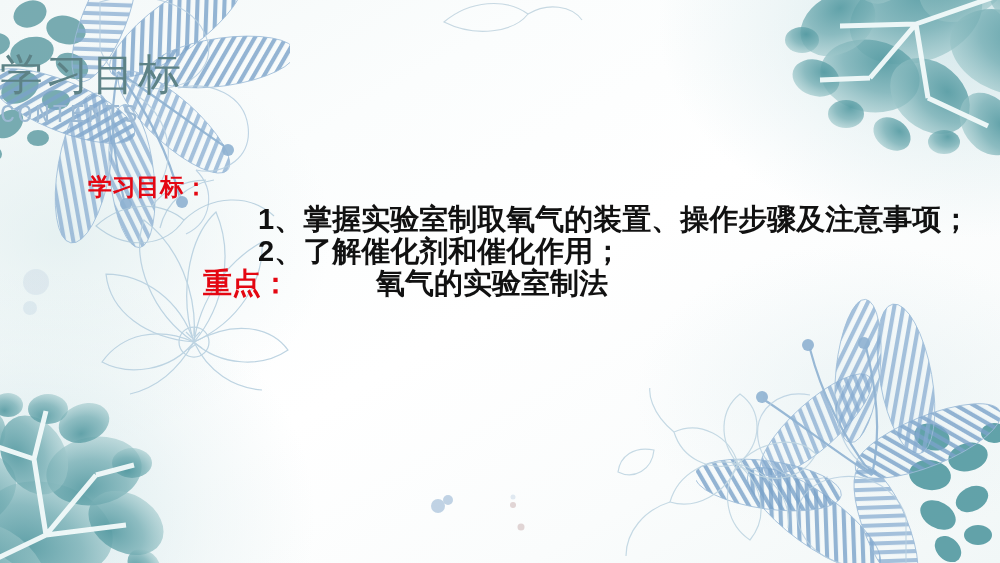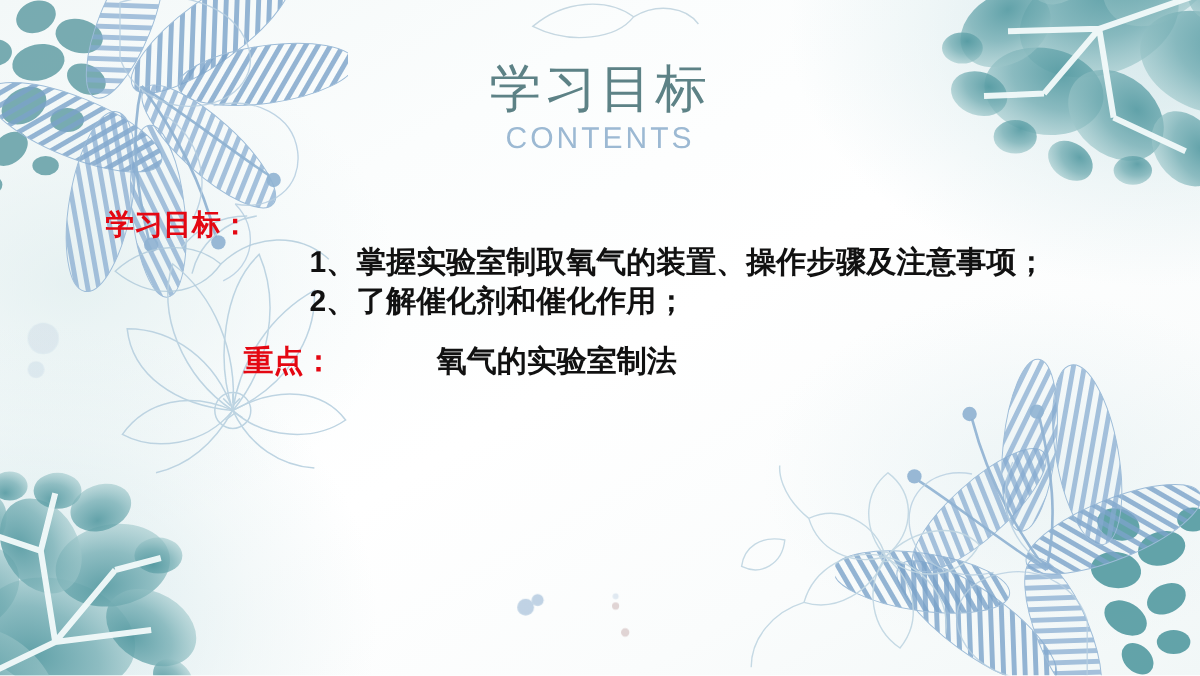--- a/index.html
+++ b/index.html
@@ -17,42 +17,42 @@
       radial-gradient(ellipse 300px 200px at 86% 70%, rgba(216,233,236,.40) 0%, rgba(255,255,255,0) 75%),
       linear-gradient(150deg,#f3f8f8 0%,#fbfdfd 28%,#ffffff 52%,#fafcfc 76%,#f1f7f7 100%);
   }
 
   
   .bg{position:absolute;inset:0;pointer-events:none;}
   .bg svg{position:absolute;display:block;}
 
   
   .title-wrap{
-    position:absolute;left:0;right:0;top:52px;text-align:center;
+    position:absolute;left:0;right:0;top:52px;
   }
   .title{
     font-size:43px;line-height:1.05;color:#5d8286;letter-spacing:3px;
     font-family:"DejaVu Sans","Liberation Sans",sans-serif;font-weight:400;
   }
   .subtitle{
     margin-top:4px;font-size:25px;letter-spacing:2.5px;color:#9cb9d3;
-    font-family:Liberation Sans, sans-serif;font-weight:400;
+    font-family:Liberation Mono, monospace;font-weight:400;
   }
 
   .body-block{position:absolute;left:0;top:171px;width:1000px;}
   .ln{
     height:32px;line-height:32px;white-space:nowrap;
     font-family:"DejaVu Sans","Liberation Sans",sans-serif;
-    font-weight:700;font-size:25px;color:#111;
+    font-weight:700;font-size:29px;color:#111;
   }
   .ln .lbl{color:#e40712;}
   .ln.l-head{padding-left:88px;font-size:24px;}
   .ln.l-item{padding-left:258px;}
   .ln.l-item .num{font-family:"Liberation Sans",sans-serif;font-weight:700;}
-  .ln.l-kv{padding-left:203px;margin-top:18px;}
+  .ln.l-kv{padding-left:203px;}
   .ln.l-kv .gap1{display:inline-block;width:86px;}
   .ln.l-kv .gap2{display:inline-block;width:70px;}
 </style>
 </head>
 <body>
 
 <div class="slide">
 
   <div class="bg">
 

